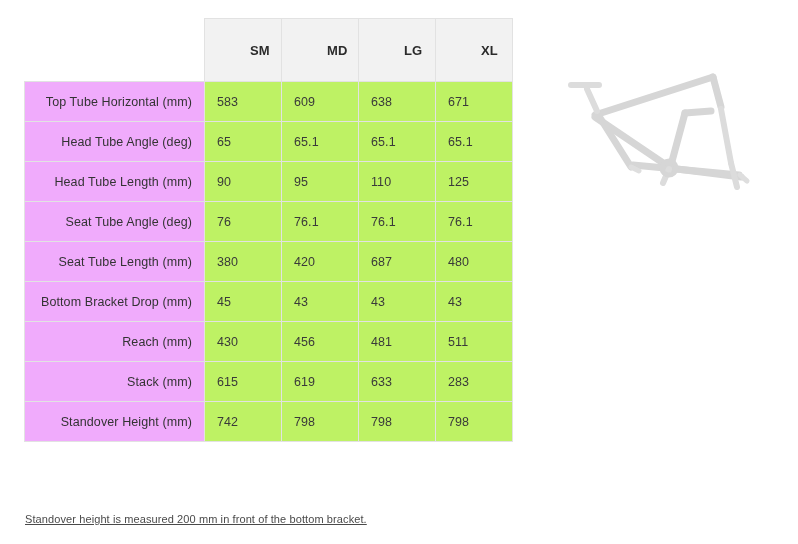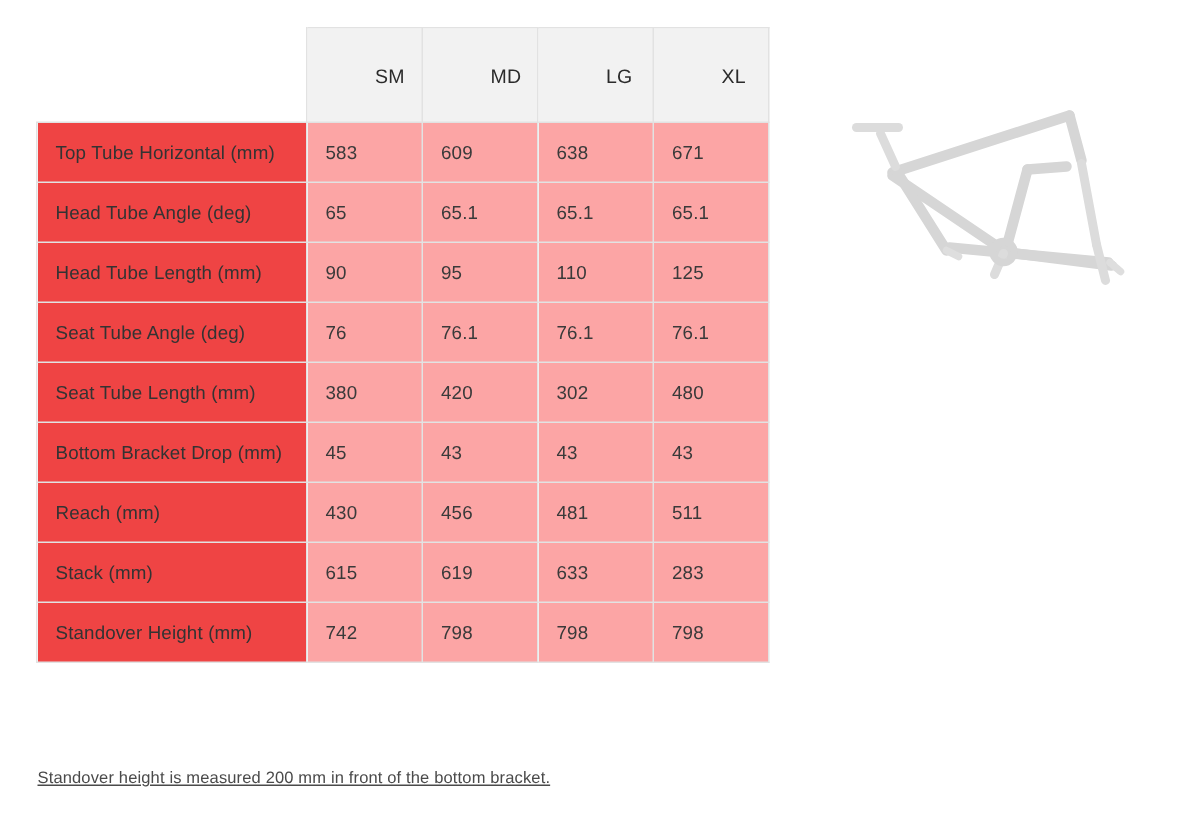--- a/index.html
+++ b/index.html
@@ -42,37 +42,38 @@
     font-weight: normal;
     text-align: left;
     vertical-align: middle;
     color: #3a3a3a;
     letter-spacing: 0.1px;
     white-space: nowrap;
     overflow: hidden;
   }
   table.geo-table thead th {
     height: 62px;
-    font-weight: normal;
+    font-weight: bold;
     font-size: 13px;
     color: #2b2b2b;
     background: #f2f2f2;
     padding-left: 45px;
   }
   table.geo-table thead th.corner {
     background: #ffffff;
     border-left-color: #ffffff;
     border-top-color: #ffffff;
   }
   table.geo-table tbody td.rowlabel {
-    background: #ef4444;
+    background: #f0abfc;
     color: #333333;
+    text-align: right;
   }
   table.geo-table tbody td.val {
-    background: #fca5a5;
+    background: #bef264;
   }
   .footnote {
     position: absolute;
     left: 25px;
     top: 513px;
     font-size: 11px;
     color: #4a4a4a;
     letter-spacing: 0.1px;
     text-decoration: underline;
   }
@@ -136,21 +137,21 @@
           <td class="rowlabel">Seat Tube Angle (deg)</td>
           <td class="val">76</td>
           <td class="val">76.1</td>
           <td class="val">76.1</td>
           <td class="val">76.1</td>
         </tr>
         <tr>
           <td class="rowlabel">Seat Tube Length (mm)</td>
           <td class="val">380</td>
           <td class="val">420</td>
-          <td class="val">302</td>
+          <td class="val">687</td>
           <td class="val">480</td>
         </tr>
         <tr>
           <td class="rowlabel">Bottom Bracket Drop (mm)</td>
           <td class="val">45</td>
           <td class="val">43</td>
           <td class="val">43</td>
           <td class="val">43</td>
         </tr>
         <tr>

